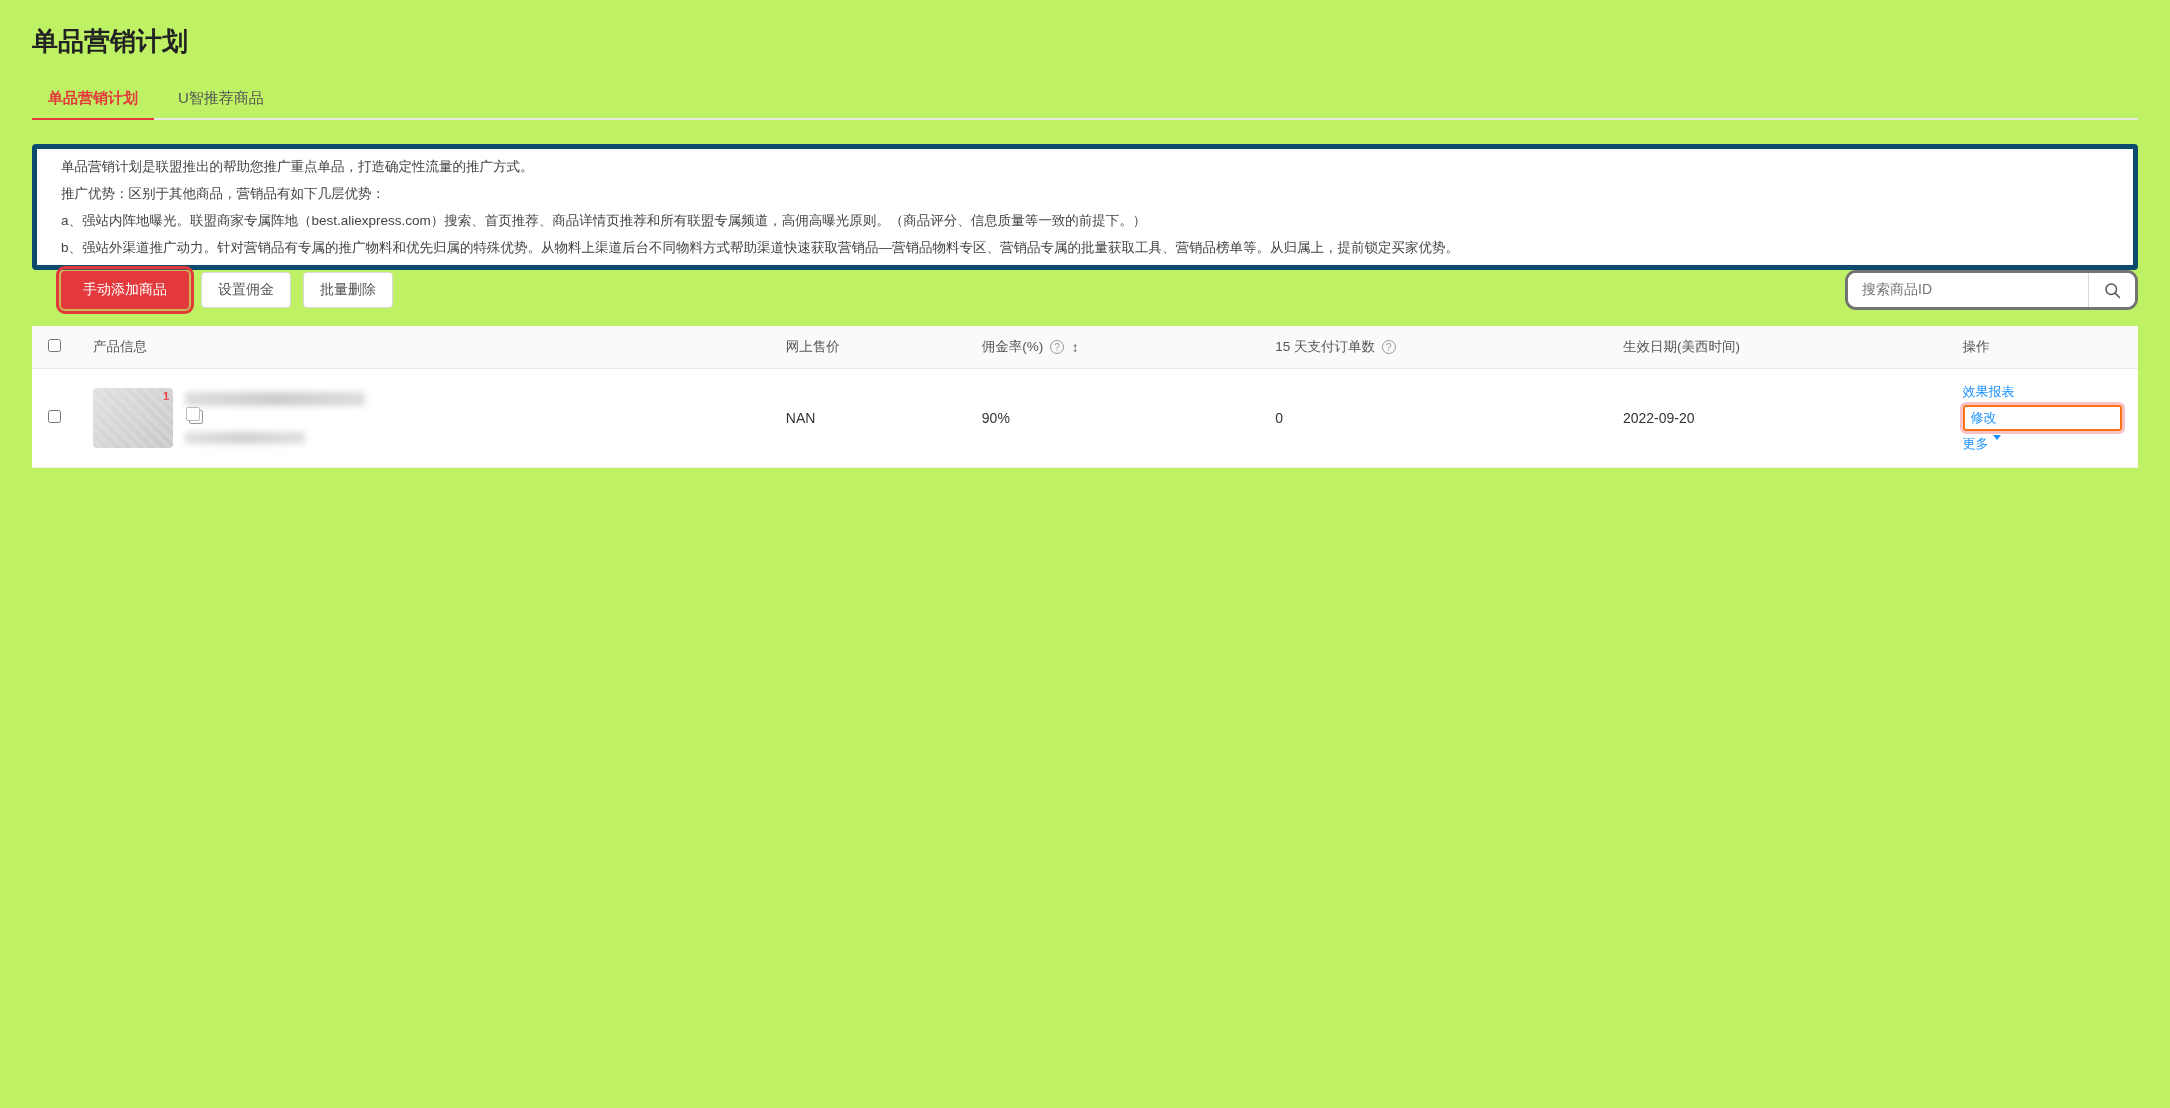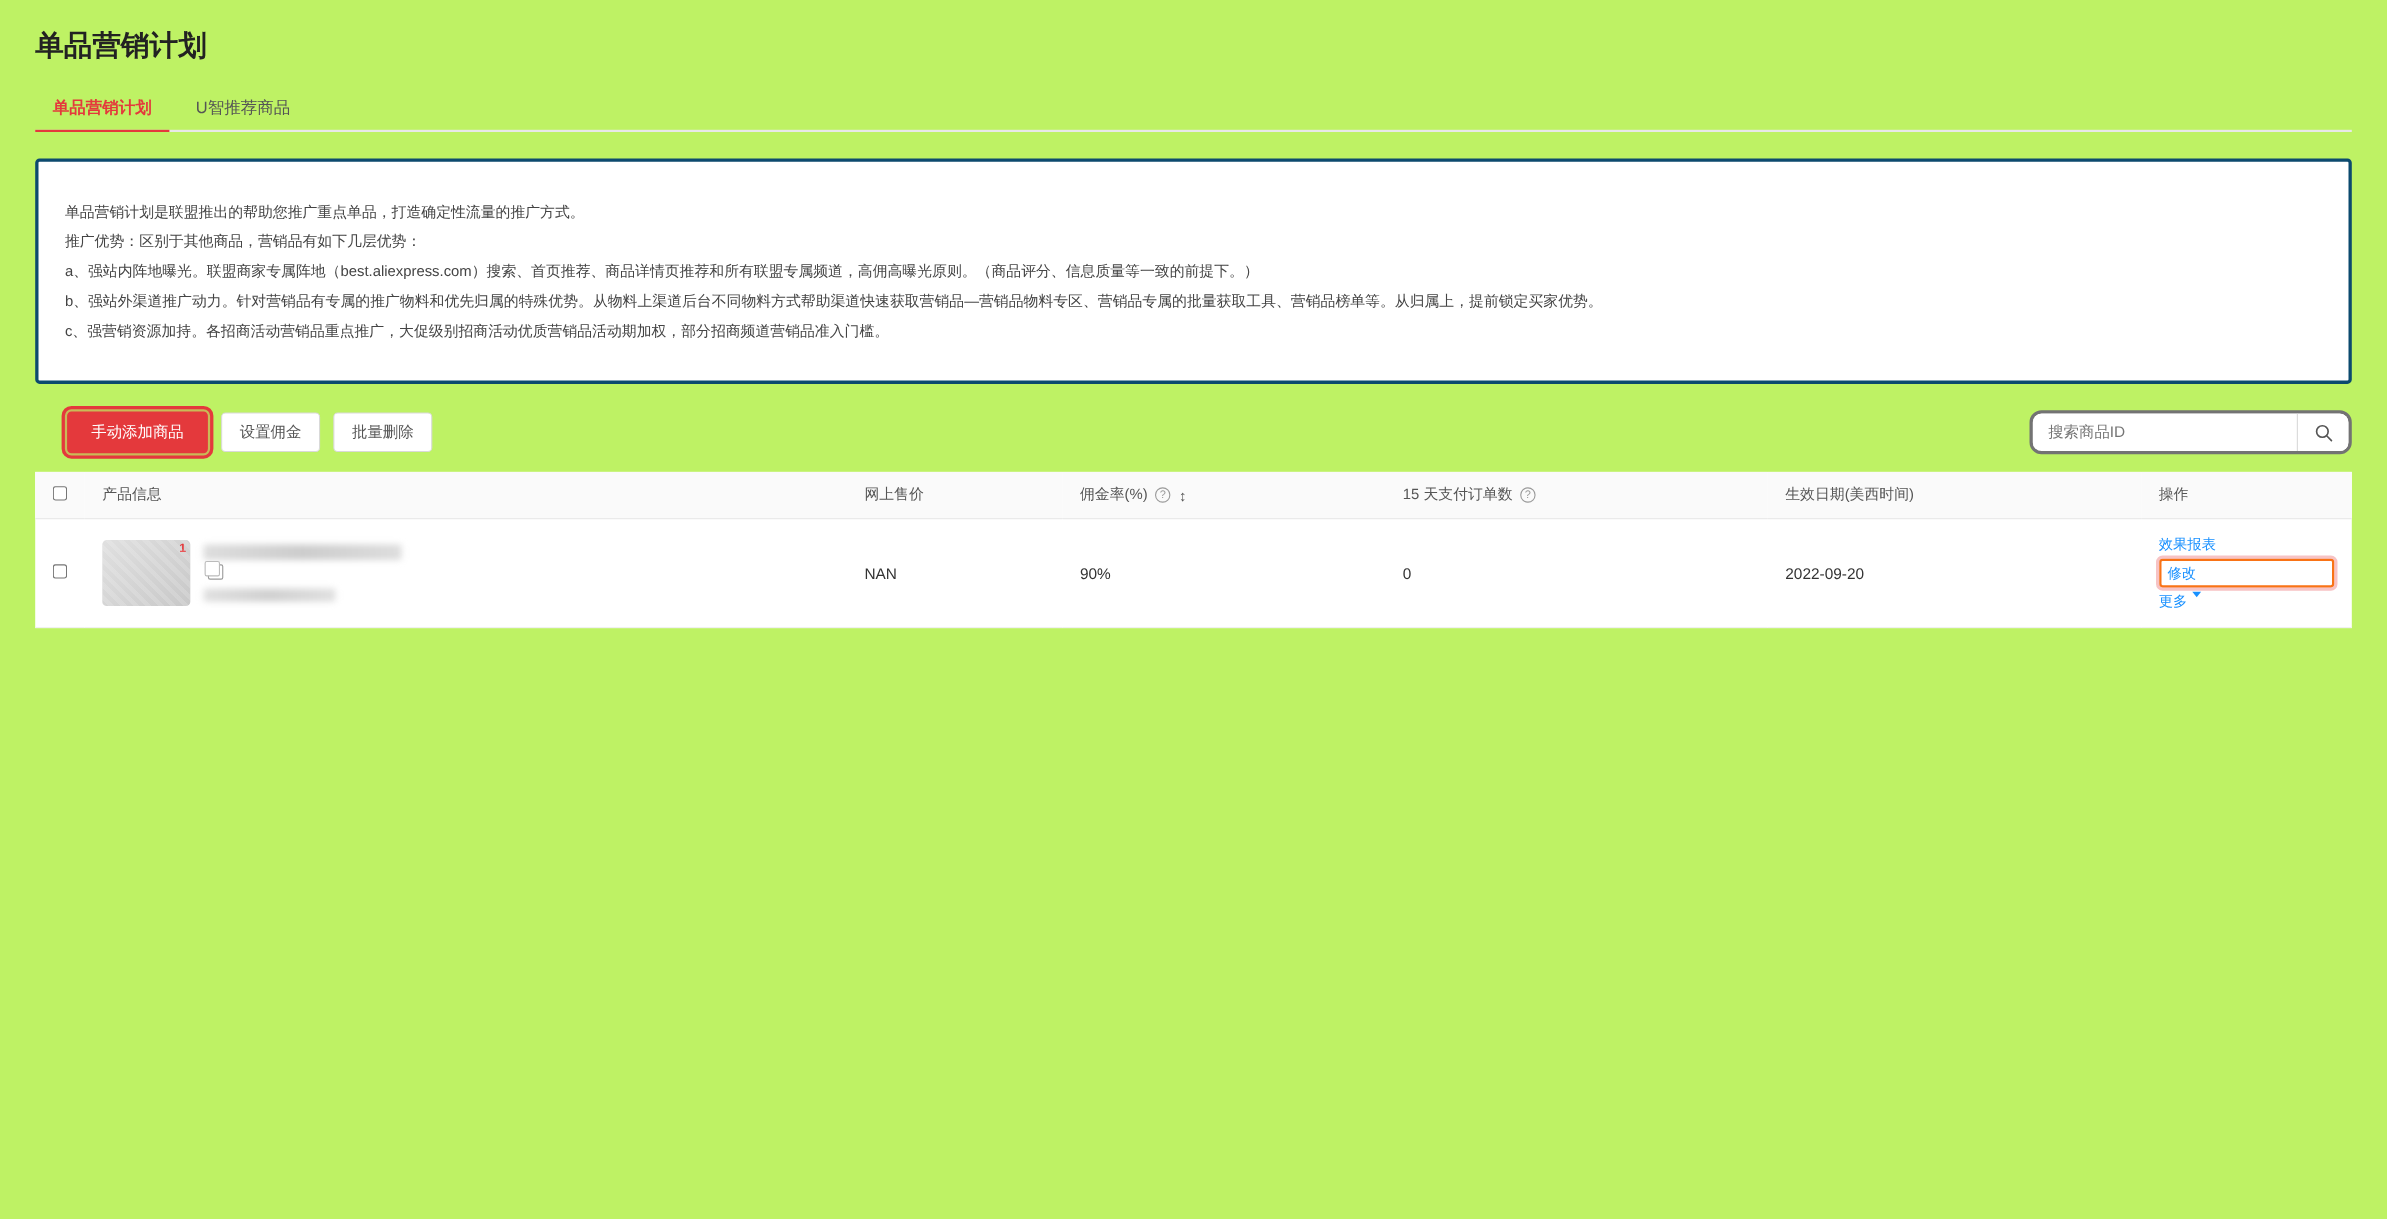--- a/index.html
+++ b/index.html
@@ -41,24 +41,23 @@
       content: '';
       position: absolute;
       bottom: -2px;
       left: 0;
       right: 0;
       height: 2px;
       background: #e4393c;
     }
     .info-box {
       background: #fff;
-      border: 3px solid #0c4a6e;
+      border: 5px solid #0c4a6e;
       border-radius: 4px;
-      padding: 32px 24px;
-      margin-bottom: 24px;
+      padding: 4px 24px;
       line-height: 2;
       color: #444;
       font-size: 13.5px;
     }
     .toolbar {
       display: flex;
       align-items: center;
       margin-bottom: 16px;
       gap: 12px;
       padding-left: 29px;
@@ -296,21 +295,20 @@
     <div class="tab">
       <span>U智推荐商品</span>
     </div>
   </div>
 
   <div class="info-box">
     <p>单品营销计划是联盟推出的帮助您推广重点单品，打造确定性流量的推广方式。</p>
     <p>推广优势：区别于其他商品，营销品有如下几层优势：</p>
     <p>a、强站内阵地曝光。联盟商家专属阵地（best.aliexpress.com）搜索、首页推荐、商品详情页推荐和所有联盟专属频道，高佣高曝光原则。（商品评分、信息质量等一致的前提下。）</p>
     <p>b、强站外渠道推广动力。针对营销品有专属的推广物料和优先归属的特殊优势。从物料上渠道后台不同物料方式帮助渠道快速获取营销品—营销品物料专区、营销品专属的批量获取工具、营销品榜单等。从归属上，提前锁定买家优势。</p>
-    <p>c、强营销资源加持。各招商活动营销品重点推广，大促级别招商活动优质营销品活动期加权，部分招商频道营销品准入门槛。</p>
   </div>
 
   <div class="toolbar">
     <button class="btn-primary">手动添加商品</button>
     <button class="btn-default">设置佣金</button>
     <button class="btn-default">批量删除</button>
     <div class="search-wrapper">
       <input class="search-input" type="text" placeholder="搜索商品ID" style="">
       <button class="search-btn">
         <svg class="search-icon-svg" viewBox="0 0 24 24" fill="none" stroke="currentColor" stroke-width="2" stroke-linecap="round" stroke-linejoin="round">

